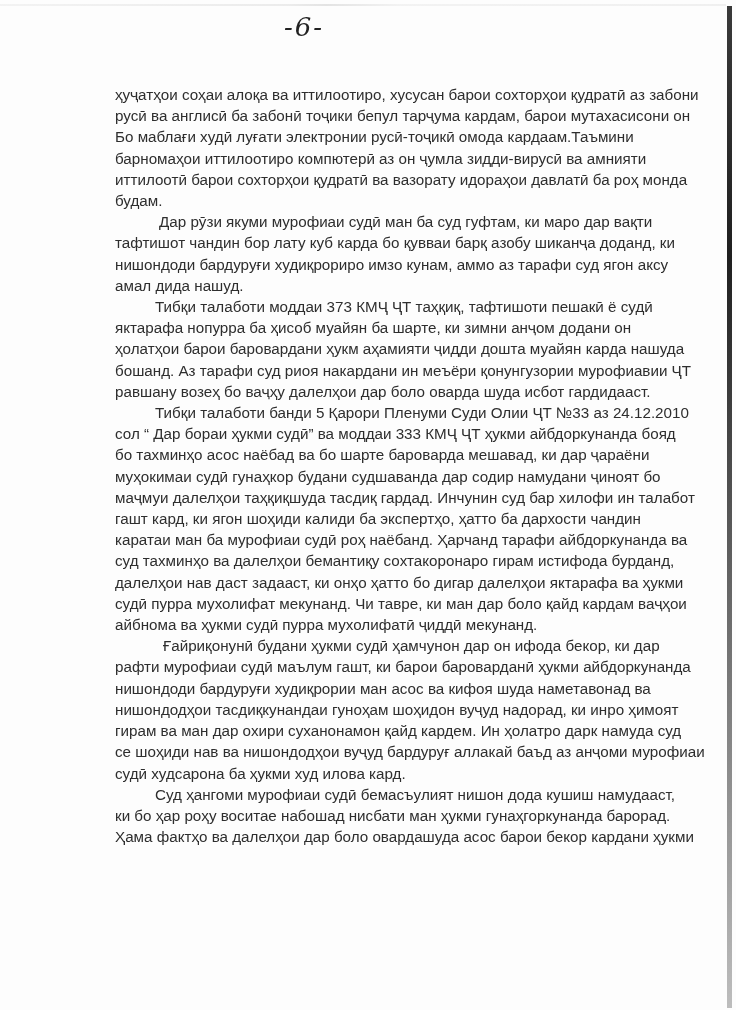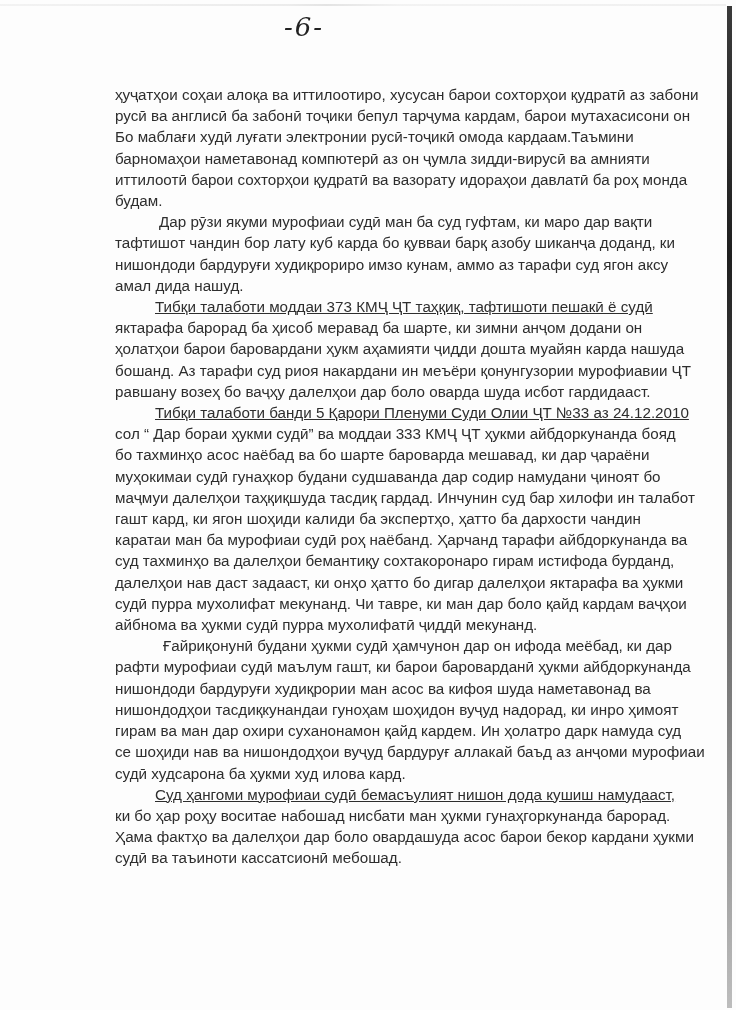--- a/index.html
+++ b/index.html
@@ -50,64 +50,63 @@
     font-size: 15.2px;
     line-height: 21.2px;
     color: #2e2e2e;
     margin-left: 32px;
   }
   .line {
     white-space: nowrap;
     display: block;
   }
   .indent1 { padding-left: 44px; }
-  .indent2 { padding-left: 40px; text-decoration: underline; }
+  .indent2 { padding-left: 40px; }
   .indent3 { padding-left: 48px; }
 </style>
 </head>
 <body>
 
 <div class="page">
   <div class="scan-edge-top"></div>
   <div class="scan-edge-right"></div>
 
   <div class="page-number">-6-</div>
 
   <div class="body-text" id="body-text">
       <span class="line">ҳуҷатҳои соҳаи алоқа ва иттилоотиро, хусусан барои сохторҳои қудратӣ аз забони</span>
       <span class="line">русӣ ва англисӣ ба забонӣ тоҷики бепул тарҷума кардам, барои мутахасисони он</span>
       <span class="line">Бо маблағи худӣ луғати электронии русӣ-тоҷикӣ омода кардаам.Таъмини</span>
-      <span class="line">барномаҳои наметавонад компютерӣ аз он ҷумла зидди-вирусӣ ва амнияти</span>
+      <span class="line">барномаҳои иттилоотиро компютерӣ аз он ҷумла зидди-вирусӣ ва амнияти</span>
       <span class="line">иттилоотӣ барои сохторҳои қудратӣ ва вазорату идораҳои давлатӣ ба роҳ монда</span>
       <span class="line">будам.</span>
       <span class="line indent1">Дар рӯзи якуми мурофиаи судӣ ман ба суд гуфтам, ки маро дар вақти</span>
       <span class="line">тафтишот чандин бор лату куб карда бо қувваи барқ азобу шиканҷа доданд, ки</span>
       <span class="line">нишондоди бардуруғи худиқрориро имзо кунам, аммо аз тарафи суд ягон аксу</span>
       <span class="line">амал дида нашуд.</span>
       <span class="line indent2">Тибқи талаботи моддаи 373 КМҶ ҶТ таҳқиқ, тафтишоти пешакӣ ё судӣ</span>
-      <span class="line">яктарафа барорад ба ҳисоб меравад ба шарте, ки зимни анҷом додани он</span>
+      <span class="line">яктарафа нопурра ба ҳисоб муайян ба шарте, ки зимни анҷом додани он</span>
       <span class="line">ҳолатҳои барои баровардани ҳукм аҳамияти ҷидди дошта муайян карда нашуда</span>
       <span class="line">бошанд. Аз тарафи суд риоя накардани ин меъёри қонунгузории мурофиавии ҶТ</span>
       <span class="line">равшану возеҳ бо ваҷҳу далелҳои дар боло оварда шуда исбот гардидааст.</span>
       <span class="line indent2">Тибқи талаботи банди 5 Қарори Пленуми Суди Олии ҶТ №33 аз 24.12.2010</span>
       <span class="line">сол “ Дар бораи ҳукми судӣ” ва моддаи 333 КМҶ ҶТ ҳукми айбдоркунанда бояд</span>
       <span class="line">бо тахминҳо асос наёбад ва бо шарте баровaрда мешавад, ки дар ҷараёни</span>
       <span class="line">муҳокимаи судӣ гунаҳкор будани судшаванда дар содир намудани ҷиноят бо</span>
       <span class="line">маҷмуи далелҳои таҳқиқшуда тасдиқ гардад. Инчунин суд бар хилофи ин талабот</span>
       <span class="line">гашт кард, ки ягон шоҳиди калиди ба экспертҳо, ҳатто ба дархости чандин</span>
       <span class="line">каратаи ман ба мурофиаи судӣ роҳ наёбанд. Ҳарчанд тарафи айбдоркунанда ва</span>
       <span class="line">суд тахминҳо ва далелҳои бемантиқу сохтакоронаро гирам истифода бурданд,</span>
       <span class="line">далелҳои нав даст задааст, ки онҳо ҳатто бо дигар далелҳои яктарафа ва ҳукми</span>
       <span class="line">судӣ пурра мухолифат мекунанд. Чи тавре, ки ман дар боло қайд кардам ваҷҳои</span>
       <span class="line">айбнома ва ҳукми судӣ пурра мухолифатӣ ҷиддӣ мекунанд.</span>
-      <span class="line indent3">Ғайриқонунӣ будани ҳукми судӣ ҳамчунон дар он ифода меёбад, ки дар</span>
+      <span class="line indent3">Ғайриқонунӣ будани ҳукми судӣ ҳамчунон дар он ифода бекор, ки дар</span>
       <span class="line">рафти мурофиаи судӣ маълум гашт, ки барои баровардaнӣ ҳукми айбдоркунанда</span>
       <span class="line">нишондоди бардуруғи худиқрории ман асос ва кифоя шуда наметавонад ва</span>
       <span class="line">нишондодҳои тасдиқкунандаи гуноҳам шоҳидон вуҷуд надорад, ки инро ҳимоят</span>
       <span class="line">гирам ва ман дар охири суханонамон қайд кардем. Ин ҳолатро дарк намуда суд</span>
       <span class="line">се шоҳиди нав ва нишондодҳои вуҷуд бардуруғ аллакай баъд аз анҷоми мурофиаи</span>
       <span class="line">судӣ худсарона ба ҳукми худ илова кард.</span>
       <span class="line indent2">Суд ҳангоми мурофиаи судӣ бемасъулият нишон дода кушиш намудааст,</span>
       <span class="line">ки бо ҳар роҳу воситае набошад нисбати ман ҳукми гунаҳгоркунанда барорад.</span>
       <span class="line">Ҳама фактҳо ва далелҳои дар боло овардашуда асос барои бекор кардани ҳукми</span>
-      <span class="line">судӣ ва таъиноти кассатсионӣ мебошад.</span>
     </div>
 </div>
 
 </body></html>

